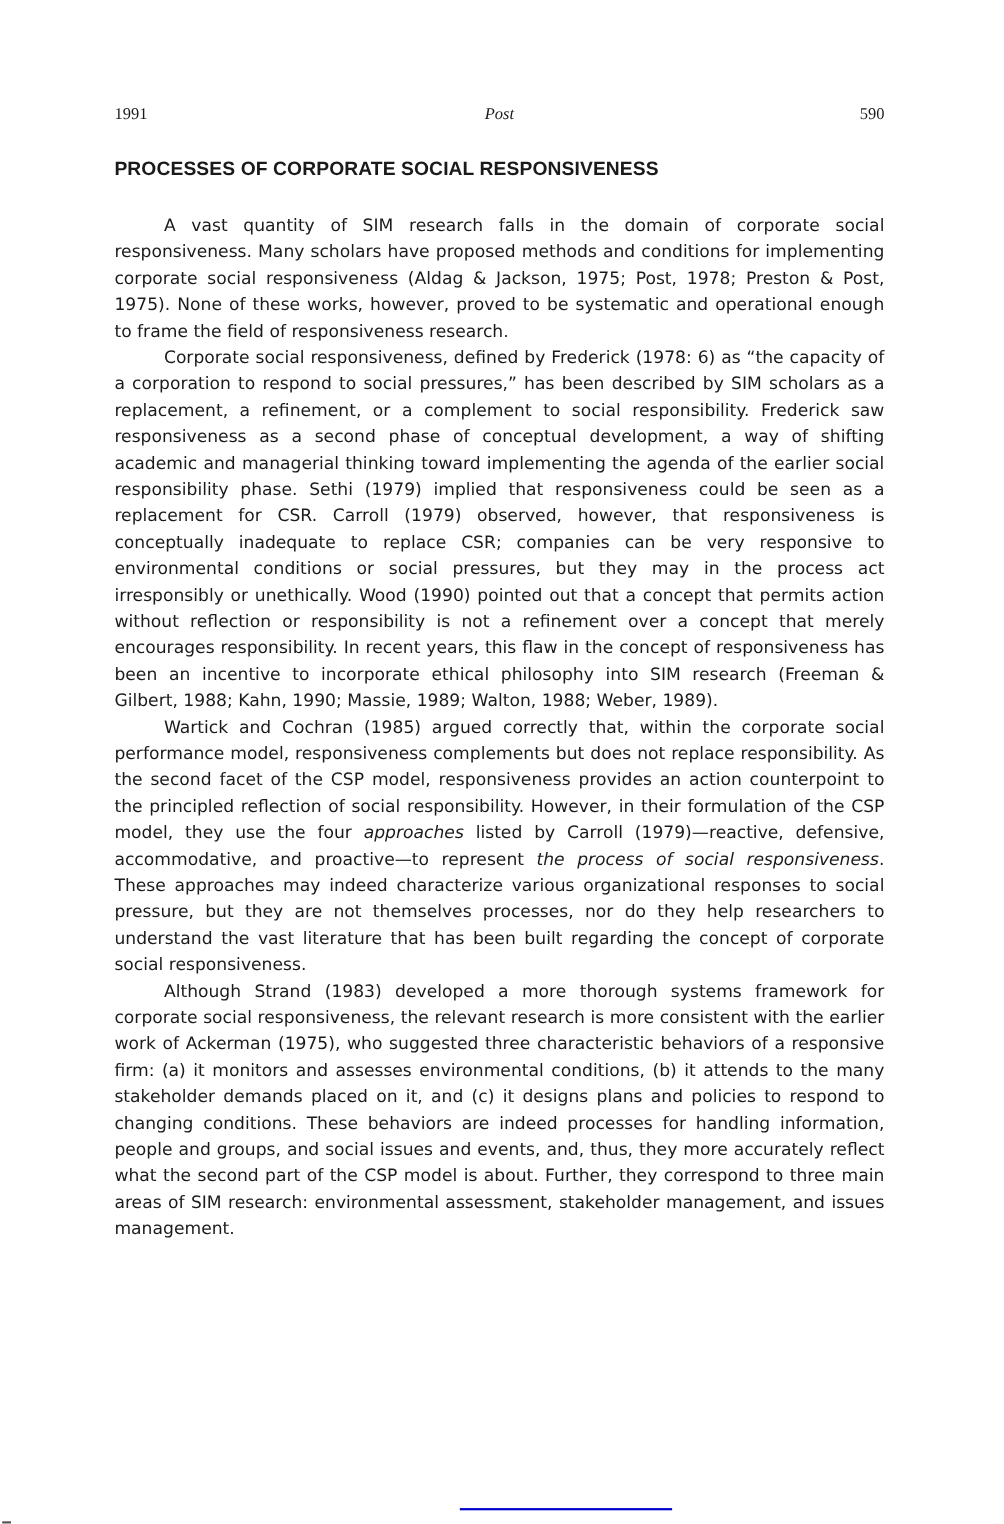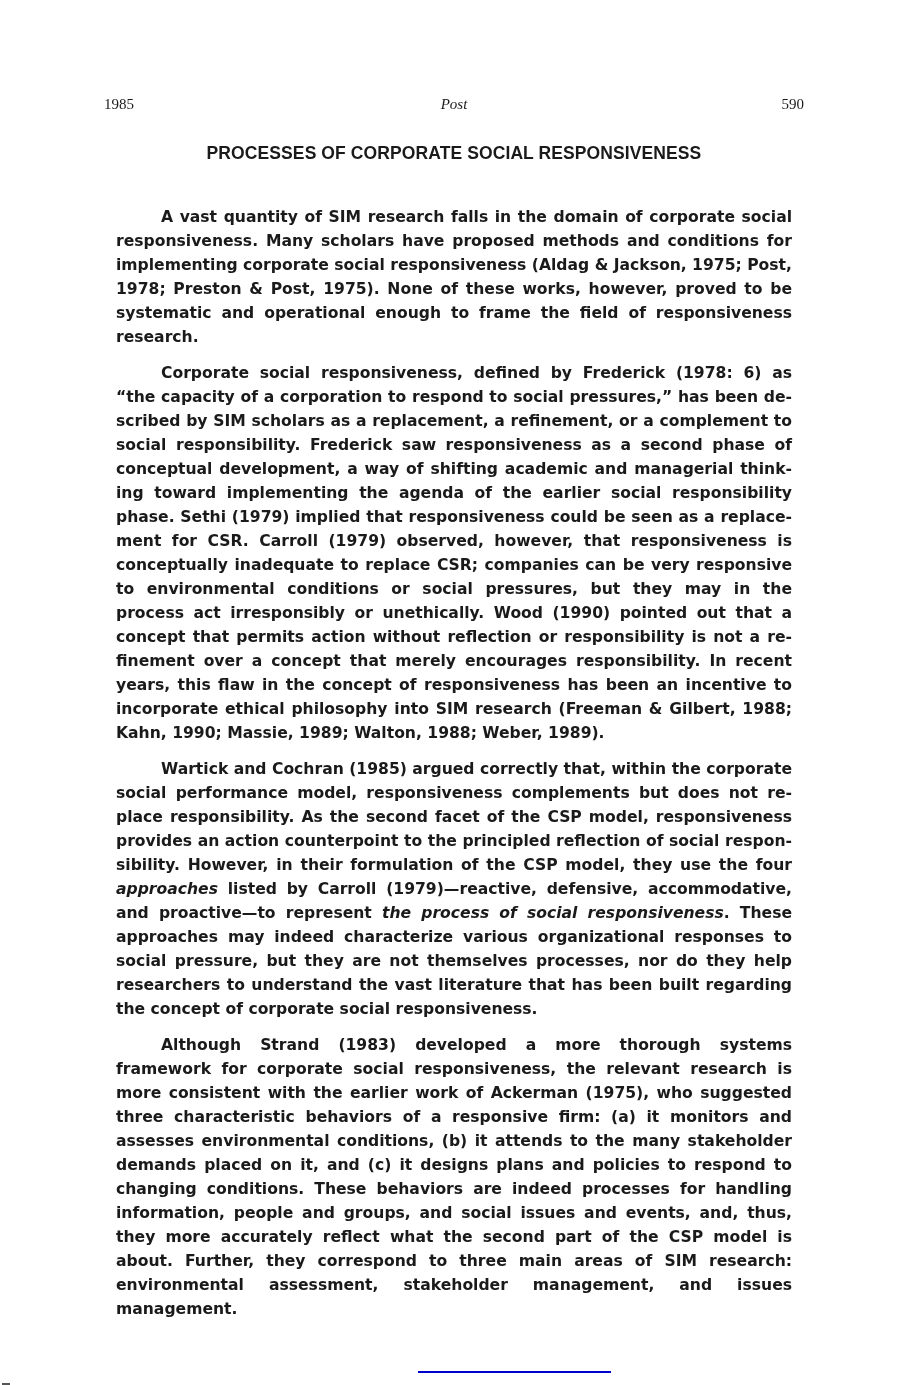--- a/index.html
+++ b/index.html
@@ -5,43 +5,43 @@
   html, body { margin: 0; padding: 0; background: #ffffff; }
   body { width: 913px; height: 1385px; position: relative; overflow: hidden; color: #1a1a1a; }
   .running-head {
     position: absolute; top: 96px; left: 104px; width: 700px; height: 20px;
     font-family: "Liberation Serif", serif; font-size: 15px;
   }
   .rh-year { position: absolute; left: 0; top: 0; }
   .rh-author { position: absolute; left: 0; right: 0; text-align: center; font-style: italic; }
   .rh-page { position: absolute; right: 0; top: 0; }
   .section-title {
-    position: absolute; top: 143px; left: 104px; width: 700px; text-align: center;
+    position: absolute; top: 143px; left: 104px; width: 700px; text-align: left;
     font-family: "Liberation Sans", sans-serif; font-weight: bold; font-size: 17.5px;
     letter-spacing: 0.1px;
   }
   .body-text {
     position: absolute; top: 193px; left: 104px; width: 700px;
     font-family: "DejaVu Sans", sans-serif; font-size: 15.6px; line-height: 24px;
     text-align: justify; hyphens: manual;
   }
-  .body-text p { margin: 12px; text-indent: 45px; font-weight: bold; }
+  .body-text p { margin: 0; text-indent: 45px; }
   .body-text em { font-style: italic; }
   .footnote-rule {
     position: absolute; top: 1371px; left: 418px; width: 193px; height: 2px; background: #0000cc;
   }
   .scan-mark {
     position: absolute; top: 1383px; left: 2px; width: 8px; height: 2px; background: #555;
   }
 </style>
 </head>
 <body>
 
 <div class="running-head">
-  <span class="rh-year">1985</span>
+  <span class="rh-year">1991</span>
   <span class="rh-author">Post</span>
   <span class="rh-page">590</span>
 </div>
 
 <div class="section-title">PROCESSES OF CORPORATE SOCIAL RESPONSIVENESS</div>
 
 <div class="body-text">
   <p><span>A vast quantity of SIM research falls in the domain of corporate social responsiveness. Many scholars have proposed methods and conditions for implementing corporate social responsiveness (Aldag &amp; Jackson, 1975; Post, 1978; Preston &amp; Post, 1975). None of these works, however, proved to be systematic and operational enough to frame the field of responsiveness research.</span></p>
   <p><span>Corporate social responsiveness, defined by Frederick (1978: 6) as “the capacity of a corporation to respond to social pressures,” has been de­scribed by SIM scholars as a replacement, a refinement, or a complement to social responsibility. Frederick saw responsiveness as a second phase of conceptual development, a way of shifting academic and managerial think­ing toward implementing the agenda of the earlier social responsibility phase. Sethi (1979) implied that responsiveness could be seen as a replace­ment for CSR. Carroll (1979) observed, however, that responsiveness is conceptually inadequate to replace CSR; companies can be very respon­sive to environmental conditions or social pressures, but they may in the process act irresponsibly or unethically. Wood (1990) pointed out that a concept that permits action without reflection or responsibility is not a re­finement over a concept that merely encourages responsibility. In recent years, this flaw in the concept of responsiveness has been an incentive to incorporate ethical philosophy into SIM research (Freeman &amp; Gilbert, 1988; Kahn, 1990; Massie, 1989; Walton, 1988; Weber, 1989).</span></p>
   <p><span>Wartick and Cochran (1985) argued correctly that, within the corporate social performance model, responsiveness complements but does not re­place responsibility. As the second facet of the CSP model, responsiveness provides an action counterpoint to the principled reflection of social respon­sibility. However, in their formulation of the CSP model, they use the four </span><em>approaches</em><span> listed by Carroll (1979)—reactive, defensive, accommodative, and proactive—to represent </span><em>the process of social responsiveness</em><span>. These approaches may indeed characterize various organizational responses to social pressure, but they are not themselves processes, nor do they help researchers to understand the vast literature that has been built regarding the concept of corporate social responsiveness.</span></p>

